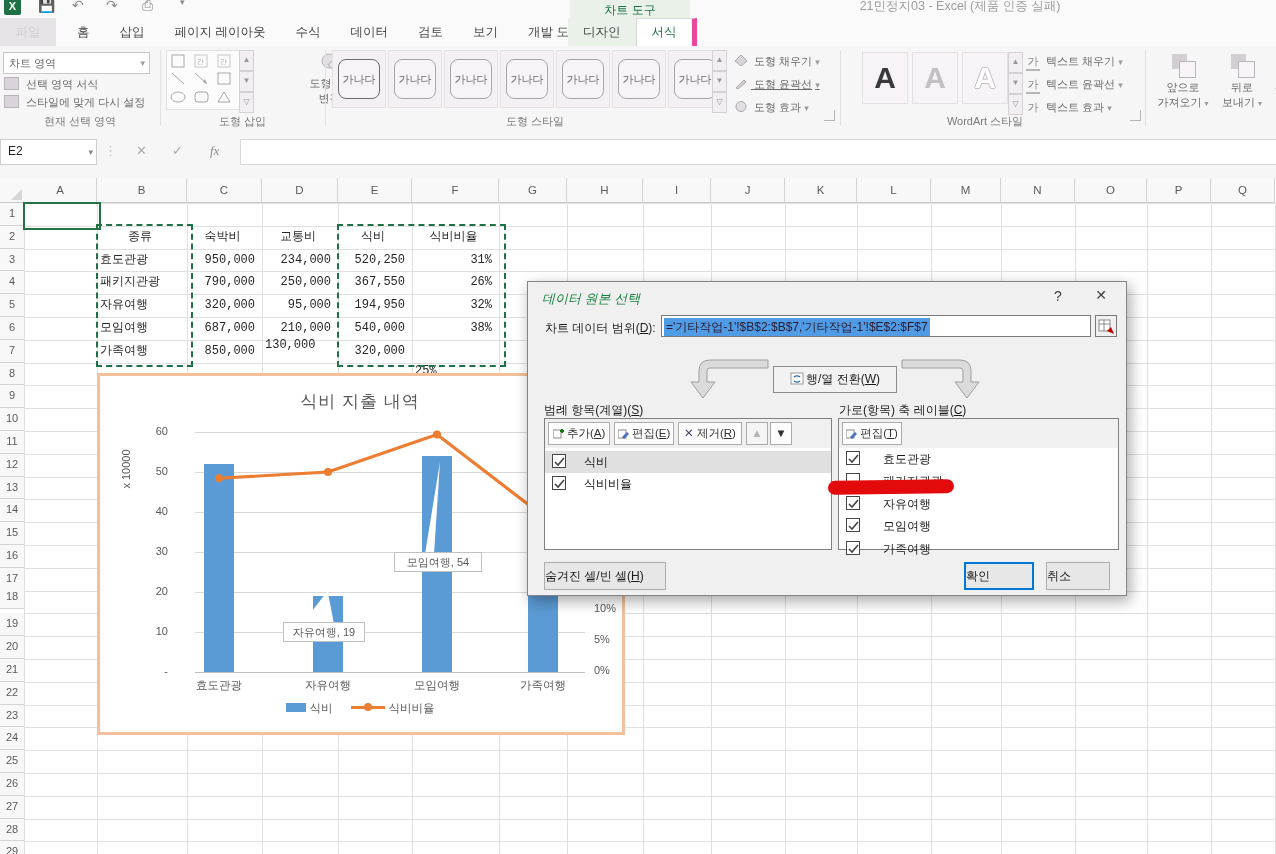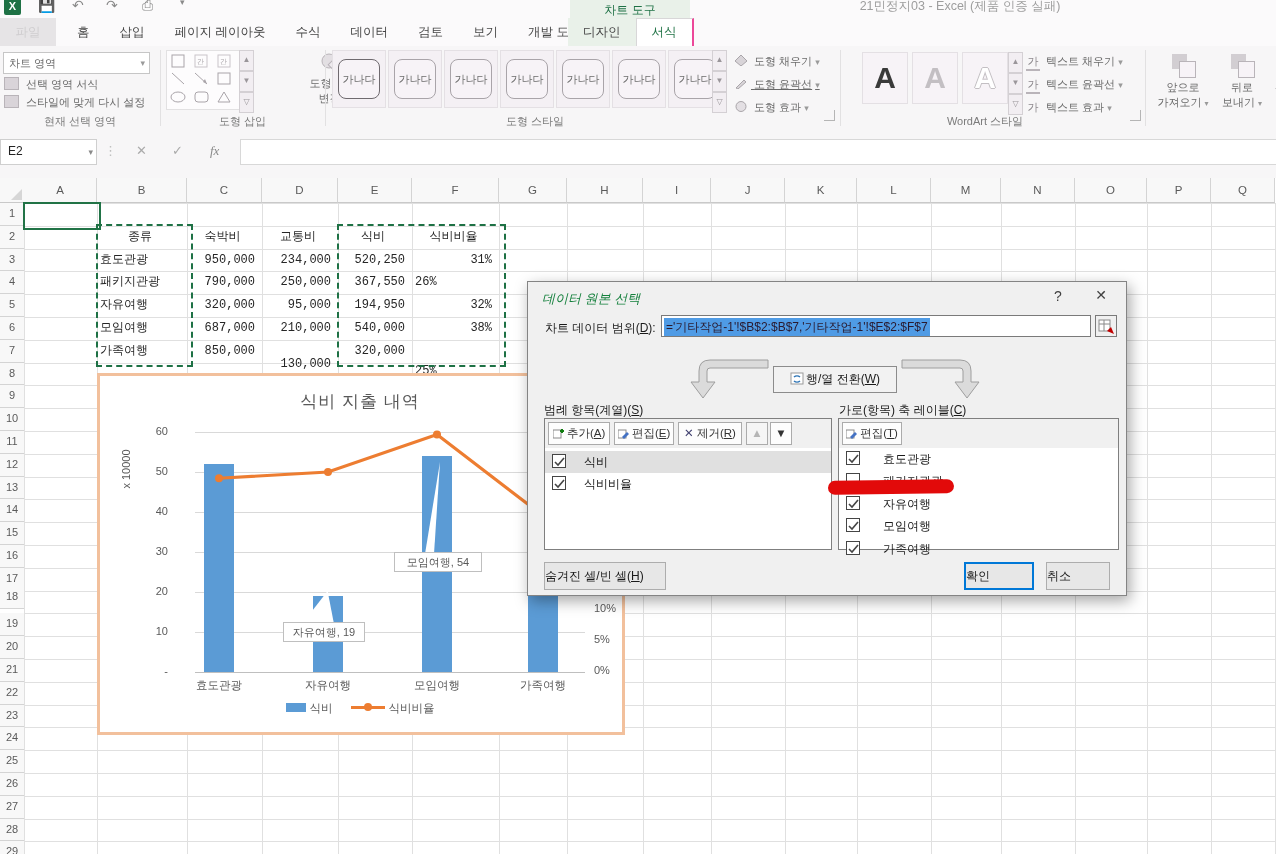--- a/index.html
+++ b/index.html
@@ -13,21 +13,21 @@
   #ctx-strip{position:absolute;left:570px;top:0;width:120px;height:18px;background:#e9f1e9;
     color:#1e7145;font-size:12px;text-align:center;line-height:20px;overflow:hidden;}
   #doc-title{position:absolute;left:760px;top:-2px;width:400px;text-align:center;color:#9d9d9d;font-size:12.5px;}
   
   #tabrow{position:absolute;left:0;top:18px;width:1276px;height:28px;background:#fbfafb;border-bottom:1px solid #dcdbdc;}
   #tab-file{position:absolute;left:0;top:0;width:56px;height:28px;background:#e6e4e6;color:#cfcdcf;
     font-size:12.5px;text-align:center;line-height:28px;}
   #tabs-normal{position:absolute;left:62px;top:0;height:28px;display:flex;}
   #tabs-contextual{position:absolute;left:568px;top:0;height:28px;display:flex;background:#e9f1e9;}
   .tab{padding:0 15px;font-size:12.5px;color:#454545;line-height:28px;white-space:nowrap;}
-  .tab.active{background:#fff;color:#217346;border-left:1px solid #d8d7d8;border-right:2px solid #ec4899;border-top:1px solid #d8d7d8;line-height:26px;}
+  .tab.active{background:#fff;color:#217346;border-left:1px solid #d8d7d8;border-right:5px solid #ec4899;border-top:1px solid #d8d7d8;line-height:26px;}
   
   #ribbon{position:absolute;left:0;top:46px;width:1276px;height:87px;background:#f7f6f7;border-bottom:1px solid #e0dfe0;font-size:11px;color:#565656;}
   .gsep{position:absolute;top:4px;height:76px;width:1px;background:#e2e1e2;}
   .glabel{position:absolute;top:68px;height:14px;text-align:center;color:#7b7b7b;font-size:11px;}
   .launcher{position:absolute;width:10px;height:10px;border-right:1px solid #9a9a9a;border-bottom:1px solid #9a9a9a;opacity:.7;}
   .combo{position:absolute;background:#fff;border:1px solid #c6c6c6;height:20px;line-height:20px;padding-left:5px;color:#6a6a6a;}
   .combo .dd{position:absolute;right:4px;top:0;color:#9a9a9a;font-size:9px;}
   .rbitem{position:absolute;white-space:nowrap;color:#6a6a6a;}
   .rbitem .ric{display:inline-block;width:13px;height:11px;background:#d9d4d9;border:1px solid #b9b4b9;vertical-align:-2px;margin-right:4px;}
   .tile{width:52px;height:56px;background:#f4f0f4;border:1px solid #e4e0e4;display:flex;align-items:center;justify-content:center;}
@@ -402,34 +402,34 @@
         <div class="cell" style="left: 415px; top: 47.8px; width: 77px; height: 22.8px; line-height: 22.8px; text-align: center;">식비비율</div>
         <div class="cell" style="left: 100px; top: 70.6px; width: 80px; height: 22.8px; line-height: 22.8px; text-align: left;">효도관광</div>
         <div class="cell" style="left: 190px; top: 70.6px; width: 65px; height: 22.8px; line-height: 22.8px; text-align: right;">950,000</div>
         <div class="cell" style="left: 265px; top: 70.6px; width: 66px; height: 22.8px; line-height: 22.8px; text-align: right;">234,000</div>
         <div class="cell" style="left: 341px; top: 70.6px; width: 64px; height: 22.8px; line-height: 22.8px; text-align: right;">520,250</div>
         <div class="cell" style="left: 415px; top: 70.6px; width: 77px; height: 22.8px; line-height: 22.8px; text-align: right;">31%</div>
         <div class="cell" style="left: 100px; top: 93.4px; width: 80px; height: 22.8px; line-height: 22.8px; text-align: left;">패키지관광</div>
         <div class="cell" style="left: 190px; top: 93.4px; width: 65px; height: 22.8px; line-height: 22.8px; text-align: right;">790,000</div>
         <div class="cell" style="left: 265px; top: 93.4px; width: 66px; height: 22.8px; line-height: 22.8px; text-align: right;">250,000</div>
         <div class="cell" style="left: 341px; top: 93.4px; width: 64px; height: 22.8px; line-height: 22.8px; text-align: right;">367,550</div>
-        <div class="cell" style="left: 415px; top: 93.4px; width: 77px; height: 22.8px; line-height: 22.8px; ">26%</div>
+        <div class="cell" style="left: 415px; top: 93.4px; width: 77px; height: 22.8px; line-height: 22.8px; text-align: right;">26%</div>
         <div class="cell" style="left: 100px; top: 116.2px; width: 80px; height: 22.8px; line-height: 22.8px; text-align: left;">자유여행</div>
         <div class="cell" style="left: 190px; top: 116.2px; width: 65px; height: 22.8px; line-height: 22.8px; text-align: right;">320,000</div>
         <div class="cell" style="left: 265px; top: 116.2px; width: 66px; height: 22.8px; line-height: 22.8px; text-align: right;">95,000</div>
         <div class="cell" style="left: 341px; top: 116.2px; width: 64px; height: 22.8px; line-height: 22.8px; text-align: right;">194,950</div>
         <div class="cell" style="left: 415px; top: 116.2px; width: 77px; height: 22.8px; line-height: 22.8px; text-align: right;">32%</div>
         <div class="cell" style="left: 100px; top: 139px; width: 80px; height: 22.8px; line-height: 22.8px; text-align: left;">모임여행</div>
         <div class="cell" style="left: 190px; top: 139px; width: 65px; height: 22.8px; line-height: 22.8px; text-align: right;">687,000</div>
         <div class="cell" style="left: 265px; top: 139px; width: 66px; height: 22.8px; line-height: 22.8px; text-align: right;">210,000</div>
         <div class="cell" style="left: 341px; top: 139px; width: 64px; height: 22.8px; line-height: 22.8px; text-align: right;">540,000</div>
         <div class="cell" style="left: 415px; top: 139px; width: 77px; height: 22.8px; line-height: 22.8px; text-align: right;">38%</div>
         <div class="cell" style="left: 100px; top: 161.8px; width: 80px; height: 22.8px; line-height: 22.8px; text-align: left;">가족여행</div>
         <div class="cell" style="left: 190px; top: 161.8px; width: 65px; height: 22.8px; line-height: 22.8px; text-align: right;">850,000</div>
-        <div class="cell" style="left: 265px; top: 175px; width: 66px; height: 22.8px; line-height: 22.8px; text-align: right;">130,000</div>
+        <div class="cell" style="left: 265px; top: 156px; width: 66px; height: 22.8px; line-height: 22.8px; ">130,000</div>
         <div class="cell" style="left: 341px; top: 161.8px; width: 64px; height: 22.8px; line-height: 22.8px; text-align: right;">320,000</div>
         <div class="cell" style="left: 415px; top: 161.8px; width: 77px; height: 22.8px; line-height: 22.8px; text-align: left; margin-top: 20px;">25%</div>
       </div>
 
     <div class="ants" style="left:96px;top:46px;width:93px;height:139px;"></div>
     <div class="ants" style="left:337px;top:46px;width:165px;height:139px;"></div>
     <div id="a1sel" style="left:23px;top:24px;width:74px;height:24px;"></div>
 
     <div id="chart">
       <div id="chart-title">식비 지출 내역</div>

